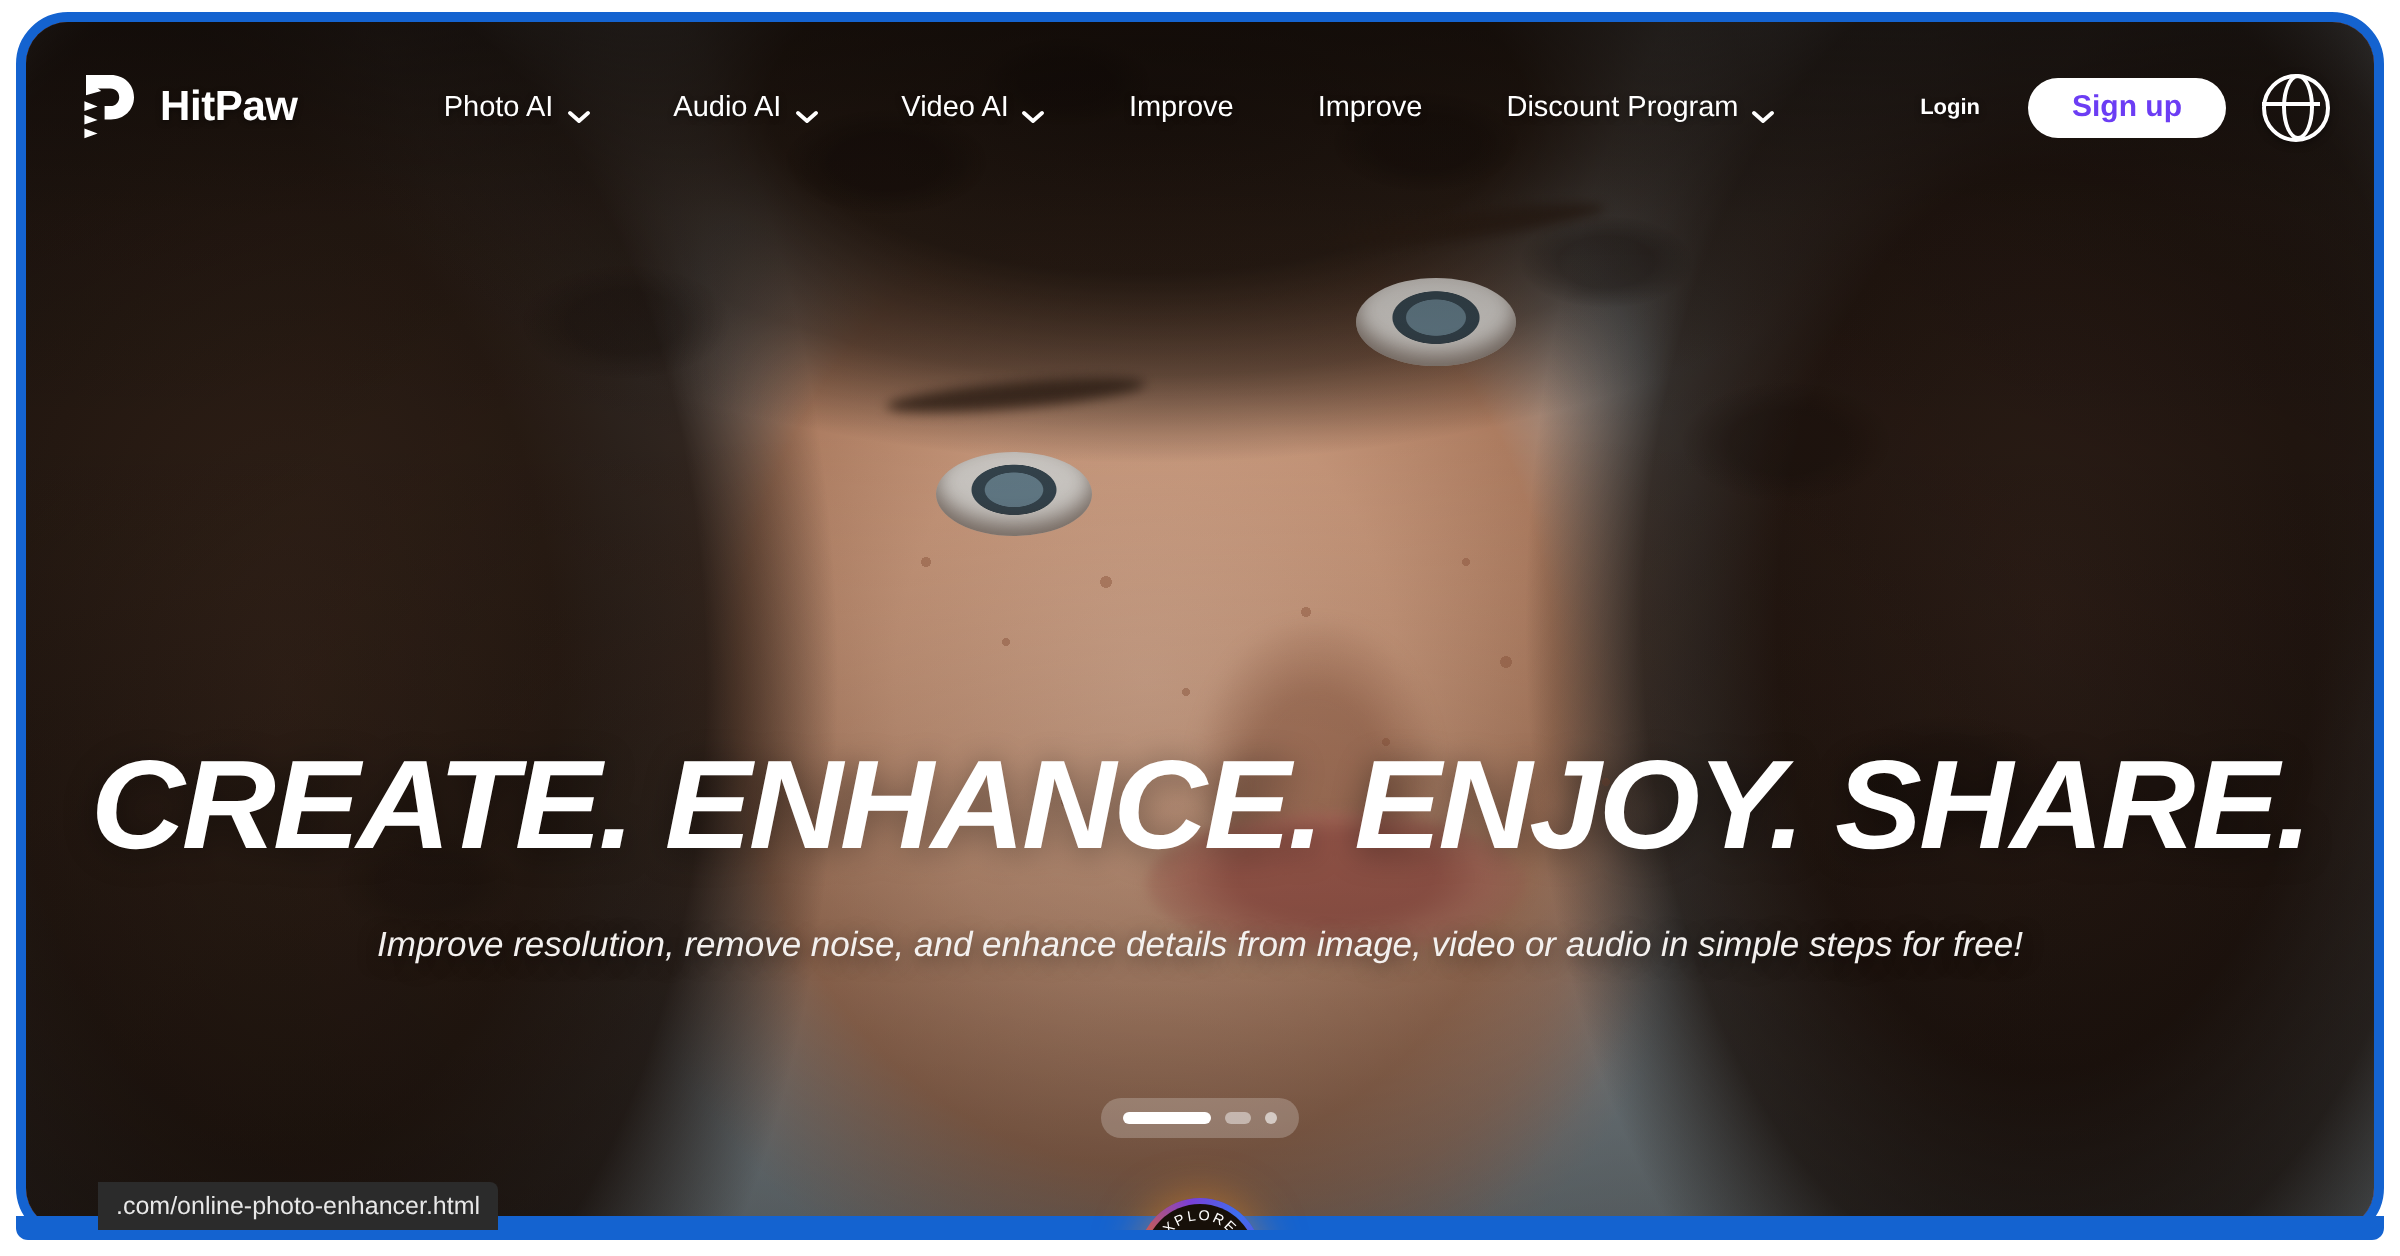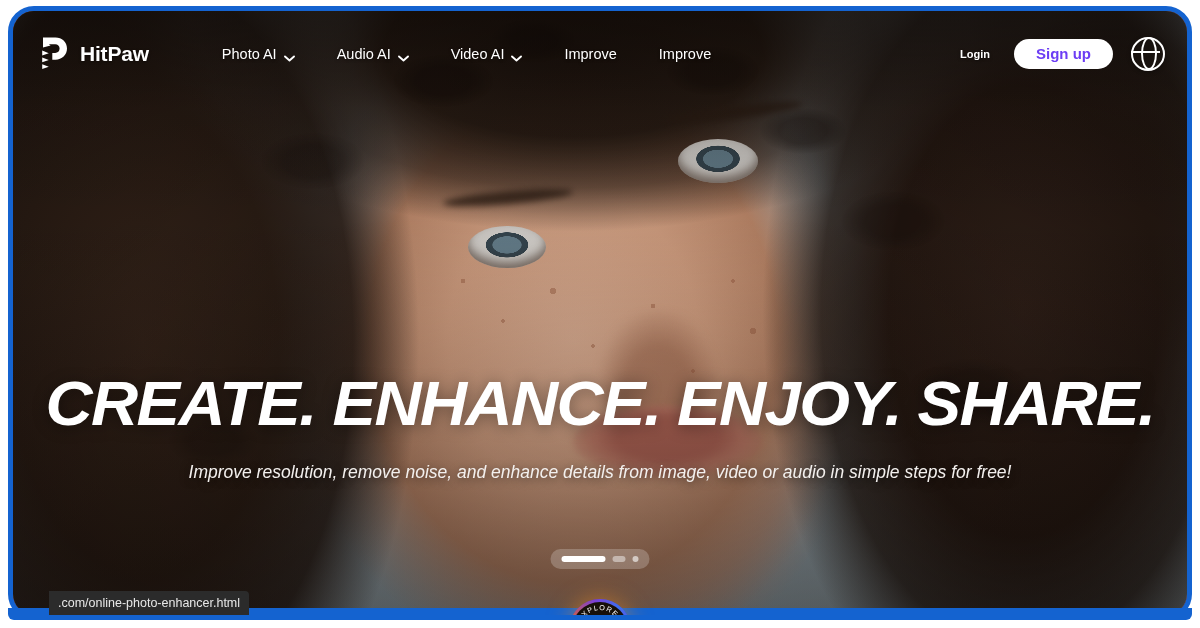--- a/index.html
+++ b/index.html
@@ -314,20 +314,28 @@
           </div>
 
           <div class="nav-item">
             <span>Improve</span>
           </div>
 
           <div class="nav-item">
             <span>Improve</span>
           </div>
 
+          <div class="nav-item">
+            <span>Discount Program</span>
+            <span class="chev">
+              <svg width="11" height="7" viewBox="0 0 11 7">
+                  <path d="M1 1.5L5.5 5.5L10 1.5" stroke="#fff" stroke-width="1.9" fill="none" stroke-linecap="round" stroke-linejoin="round"></path>
+                </svg>
+            </span>
+          </div>
 
         </nav>
 
         <div id="header-right">
           <div id="login-link">Login</div>
           <button id="signup-button">Sign up</button>
           <div id="lang-globe"></div>
         </div>
 
       </header>

